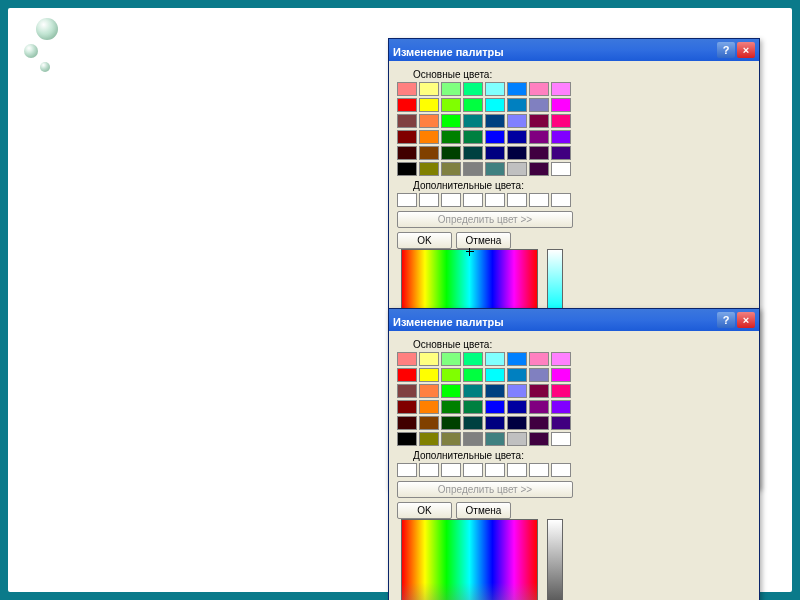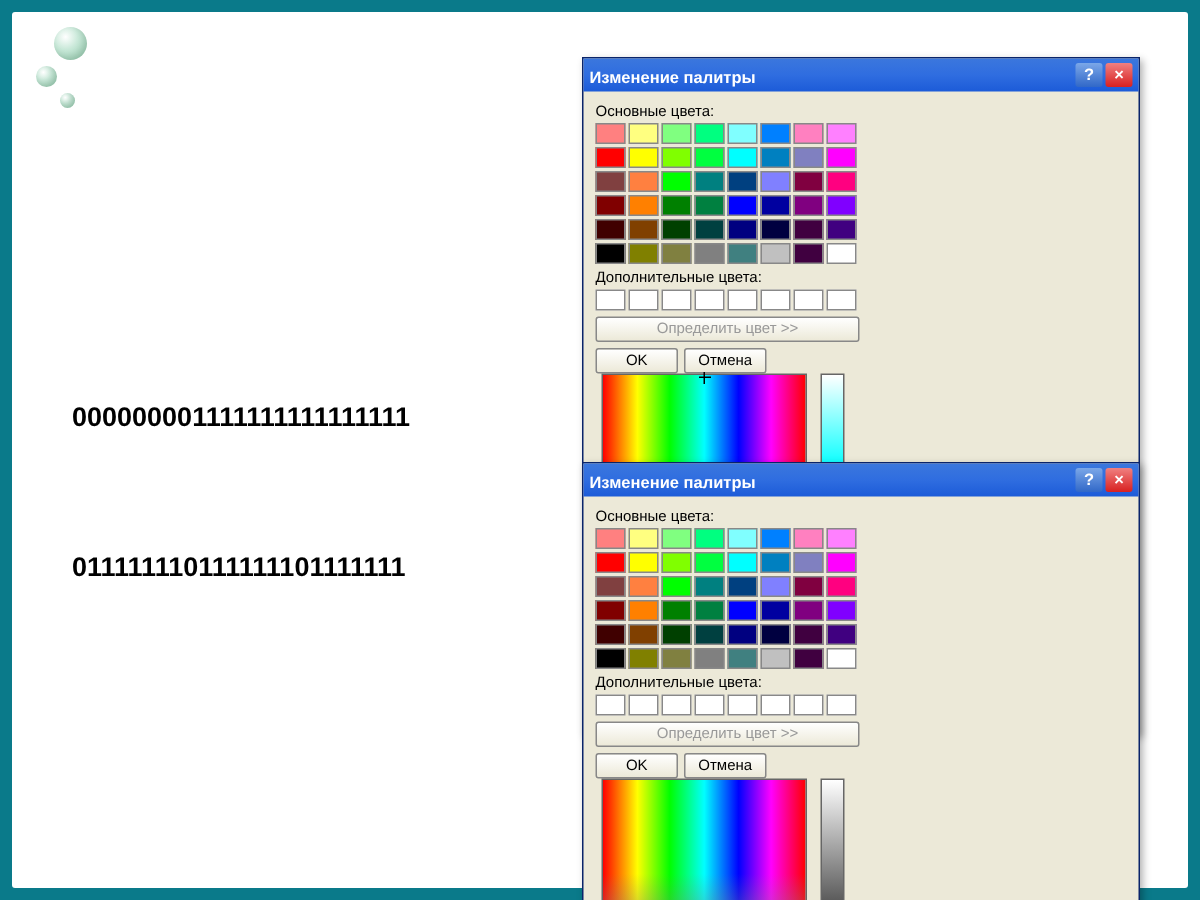--- a/index.html
+++ b/index.html
@@ -11,21 +11,21 @@
 .code2{position:absolute;top:360px;left:40px;font-size:18px;font-weight:bold;color:#000;width:300px;word-wrap:break-word}
 .dialog{position:absolute;background:#ece9d8;border:1px solid #0a246a;box-shadow:2px 2px 5px rgba(0,0,0,0.3);font-size:10px}
 .d1{top:30px;left:380px;width:370px}
 .d2{top:300px;left:380px;width:370px}
 .titlebar{background:linear-gradient(to bottom,#3b77dd 0%,#2f6de0 50%,#1c5bd8 100%);color:#fff;padding:3px 4px;display:flex;align-items:flex-end;font-size:11px;font-weight:bold}
 .titlebar span:first-child{flex:1}
 .titlebtn{width:18px;height:16px;margin-left:2px;display:inline-flex;align-items:center;justify-content:center;border-radius:2px;font-size:11px;font-weight:bold;cursor:pointer}
 .help-btn{background:linear-gradient(to bottom,#7ba7e8,#3168c8);color:#fff}
 .close-btn{background:linear-gradient(to bottom,#f08080,#d82020);color:#fff}
 .dialog-body{padding:6px 8px}
-.section-label{font-size:10px;color:#000;margin:2px 0}
+.section-label{font-size:10px;color:#000;margin:2px 16px}
 .swatches{display:flex;flex-wrap:wrap;width:176px;gap:2px;margin-bottom:4px}
 .sw{width:20px;height:14px;border:1px solid #888;box-sizing:border-box;cursor:pointer}
 .custom-row{display:flex;gap:2px;margin-bottom:4px}
 .cust{width:20px;height:14px;border:1px solid #888;background:#fff;box-sizing:border-box}
 .btn{background:linear-gradient(to bottom,#fff,#ece9d8);border:1px solid #888;padding:2px 8px;font-size:10px;border-radius:2px;cursor:pointer}
 .btn:disabled{color:#999}
 .btn-row{display:flex;gap:4px;margin-top:4px}
 .left-panel{float:left;width:188px}
 .right-panel{float:left;width:170px;margin-left:4px;position:relative}
 .spectrum{width:135px;height:125px;border:1px solid #666;background:linear-gradient(to bottom,rgba(128,128,128,0) 0%,rgba(128,128,128,0) 50%,rgba(128,128,128,1) 100%),linear-gradient(to right,#f00 0%,#ff0 17%,#0f0 33%,#0ff 50%,#00f 67%,#f0f 83%,#f00 100%);cursor:crosshair;position:relative;display:inline-block}
@@ -48,22 +48,20 @@
 </head>
 <body>
 
 <div class="slide">
   <div class="bubbles">
     <div class="bubble" style="width:22px;height:22px;top:0;left:18px"></div>
     <div class="bubble" style="width:14px;height:14px;top:26px;left:6px"></div>
     <div class="bubble" style="width:10px;height:10px;top:44px;left:22px"></div>
   </div>
 
-  <div class="code1">000000001111111111111111</div>
-  <div class="code2">011111110111111101111111</div>
 
   <div class="dialog d1">
     <div class="titlebar">
       <span>Изменение палитры</span>
       <span class="titlebtn help-btn">?</span>
       <span class="titlebtn close-btn">×</span>
     </div>
     <div class="dialog-body">
       <div class="left-panel">
         <div class="section-label">Основные цвета:</div>

